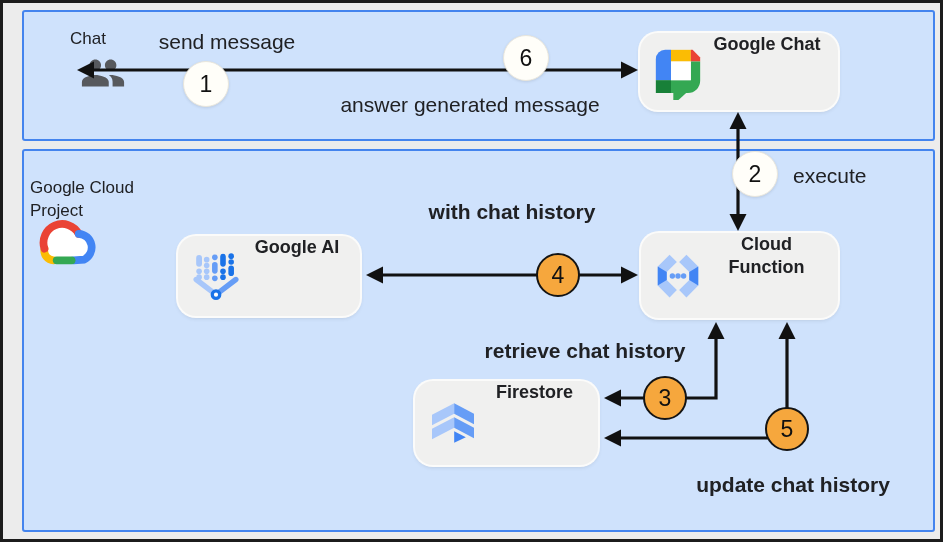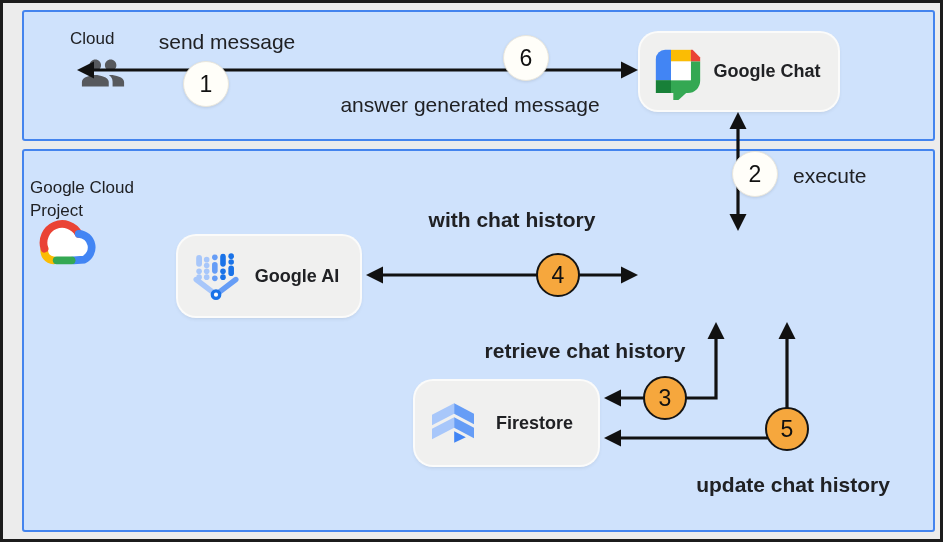--- a/index.html
+++ b/index.html
@@ -14,21 +14,21 @@
     box-sizing:border-box;
   }
   .zone-user{left:22px;top:10px;width:913px;height:131px;}
   .zone-gcp{left:22px;top:149px;width:913px;height:383px;}
   .zone-title{position:absolute;font-size:17px;font-weight:500;line-height:23px;white-space:pre-line;}
   .zone-title.user{left:70px;top:27px;}
   .zone-title.gcp{left:30px;top:176px;}
   .node{
     position:absolute;background:#f0f0ef;border-radius:18px;
     box-shadow:0 0 0 2px #fbfbfa,0 2px 4px rgba(60,64,67,.18);
-    display:flex;align-items:center;box-sizing:border-box;padding:0 10px;z-index:5;
+    display:flex;box-sizing:border-box;padding:0 10px;z-index:5;
   }
   .node .nlabel{flex:1;text-align:center;font-size:18px;font-weight:700;line-height:1.25;}
   .node .icon{flex:0 0 auto;display:flex;align-items:center;justify-content:center;}
   .edge-label{position:absolute;font-size:21px;font-weight:500;white-space:nowrap;z-index:8;}
   .edge-label.bold{font-weight:700;}
   .edge-label.centered{transform:translateX(-50%);}
   .arrows{position:absolute;left:0;top:0;z-index:10;pointer-events:none;}
   .badge{
     position:absolute;border-radius:50%;display:flex;align-items:center;justify-content:center;
     font-size:23px;color:#111;z-index:20;box-sizing:border-box;
@@ -44,21 +44,21 @@
   .fig{position:absolute;z-index:6;}
 </style>
 </head>
 <body>
 
 <div class="stage">
 
   <div class="zone zone-user"></div>
   <div class="zone zone-gcp"></div>
 
-  <div class="zone-title user">Cloud</div>
+  <div class="zone-title user">Chat</div>
   <div class="zone-title gcp"><span>Google Cloud</span><br><span>Project</span></div>
 
   <svg class="fig" style="left:80px;top:50px" width="46" height="46" viewBox="0 0 24 24">
     <path fill="#57595d" d="M16 11c1.66 0 2.99-1.34 2.99-3S17.66 5 16 5c-1.66 0-3 1.34-3 3s1.34 3 3 3zm-8 0c1.66 0 2.99-1.34 2.99-3S9.66 5 8 5C6.34 5 5 6.34 5 8s1.34 3 3 3zm0 2c-2.33 0-7 1.17-7 3.5V19h14v-2.5c0-2.33-4.67-3.5-7-3.5zm8 0c-.29 0-.62.02-.97.05 1.16.84 1.97 1.97 1.97 3.45V19h6v-2.5c0-2.33-4.67-3.5-7-3.5z"></path>
   </svg>
 
   <svg class="fig" style="left:38px;top:220px" width="62" height="47" viewBox="0 0 96 72">
     <path d="M24 62 A15 15 0 0 1 10 44 A29 29 0 0 1 63 21 A21 21 0 0 1 71 61 Z" fill="#ffffff"></path>
     <g fill="none" stroke-width="12" stroke-linecap="round">
       <path d="M24 62 A15 15 0 0 1 10 44" stroke="#fbbc04"></path>
@@ -109,20 +109,34 @@
           <rect x="34.6" y="15" width="4.8" height="9" rx="2.4"></rect>
         </g>
         <path d="M7 27 24 40" stroke="#a8c7fa" stroke-width="4.6" stroke-linecap="round" fill="none"></path>
         <path d="M41 27 24 40" stroke="#669df6" stroke-width="4.6" stroke-linecap="round" fill="none"></path>
         <circle cx="24" cy="40" r="3.2" fill="#fff" stroke="#1a73e8" stroke-width="2.8"></circle>
       </svg>
     </span>
     <span class="nlabel">Google AI</span>
   </div>
 
+  <div class="node" style="left:641px;top:233px;width:197px;height:85px">
+    <span class="icon">
+      <svg width="54" height="54" viewBox="0 0 48 48">
+        <path fill="#a8c7fa" d="M16.5 5 23 11.5 14 20.5 V27.5 L23 36.5 16.5 43 6 32.5 V15.5 Z"></path>
+        <path fill="#4285f4" d="M6 15.5 14 20.5 V27.5 L6 32.5 Z"></path>
+        <path fill="#a8c7fa" d="M31.5 5 25 11.5 34 20.5 V27.5 L25 36.5 31.5 43 42 32.5 V15.5 Z"></path>
+        <path fill="#4285f4" d="M42 15.5 34 20.5 V27.5 L42 32.5 Z"></path>
+        <circle cx="19" cy="24" r="2.4" fill="#669df6"></circle>
+        <circle cx="24" cy="24" r="2.4" fill="#669df6"></circle>
+        <circle cx="29" cy="24" r="2.4" fill="#669df6"></circle>
+      </svg>
+    </span>
+    <span class="nlabel">Cloud Function</span>
+  </div>
 
   <div class="node" style="left:415px;top:381px;width:183px;height:84px">
     <span class="icon">
       <svg width="56" height="56" viewBox="0 0 48 48">
         <path fill="#a8c7fa" d="M6 17 25 7 v9 L6 26 Z"></path>
         <path fill="#669df6" d="M25 7 l17 9 v9 L25 16 Z"></path>
         <path fill="#a8c7fa" d="M6 29 25 19 v9 L6 38 Z"></path>
         <path fill="#669df6" d="M25 19 l17 9 v9 L25 28 Z"></path>
         <path fill="#4285f4" d="M25 31 l10 5.3 L25 41 Z"></path>
       </svg>
@@ -151,21 +165,21 @@
 
       <polyline points="618,438 787,438 787,336" fill="none"></polyline>
       <polygon points="604,438 621,429.5 621,446.5" stroke="none"></polygon>
       <polygon points="787,322 778.5,339 795.5,339" stroke="none"></polygon>
     </g>
   </svg>
 
   <div class="edge-label centered" style="left:227px;top:30px">send message</div>
   <div class="edge-label centered" style="left:470px;top:93px">answer generated message</div>
   <div class="edge-label" style="left:793px;top:164px">execute</div>
-  <div class="edge-label centered bold" style="left:512px;top:208px">with chat history</div>
+  <div class="edge-label centered bold" style="left:512px;top:200px">with chat history</div>
   <div class="edge-label centered bold" style="left:585px;top:339px">retrieve chat history</div>
   <div class="edge-label centered bold" style="left:793px;top:473px">update chat history</div>
 
   <div class="badge light b1">1</div>
   <div class="badge light b2">2</div>
   <div class="badge orange b3">3</div>
   <div class="badge orange b4">4</div>
   <div class="badge orange b5">5</div>
   <div class="badge light b6">6</div>
 

